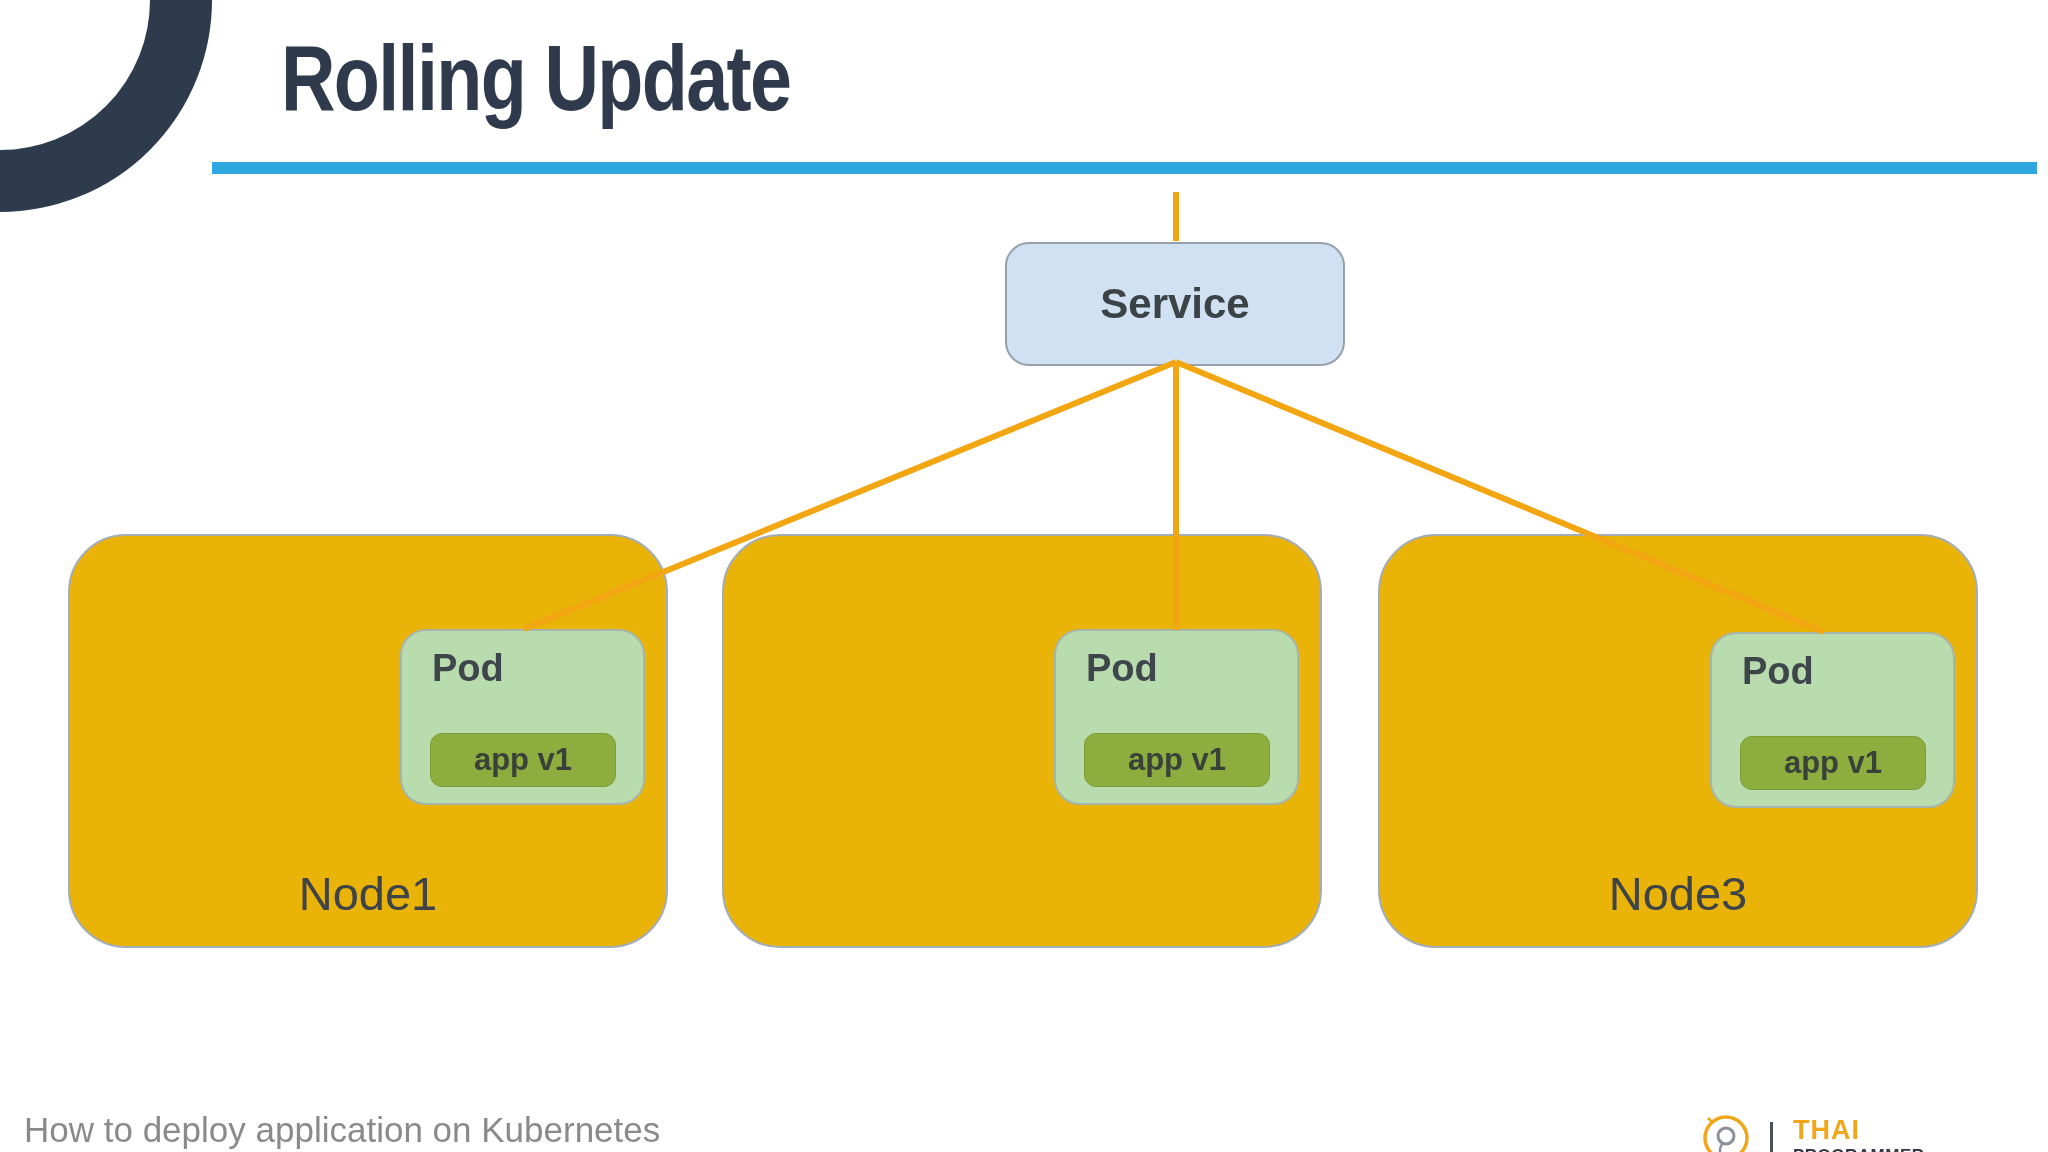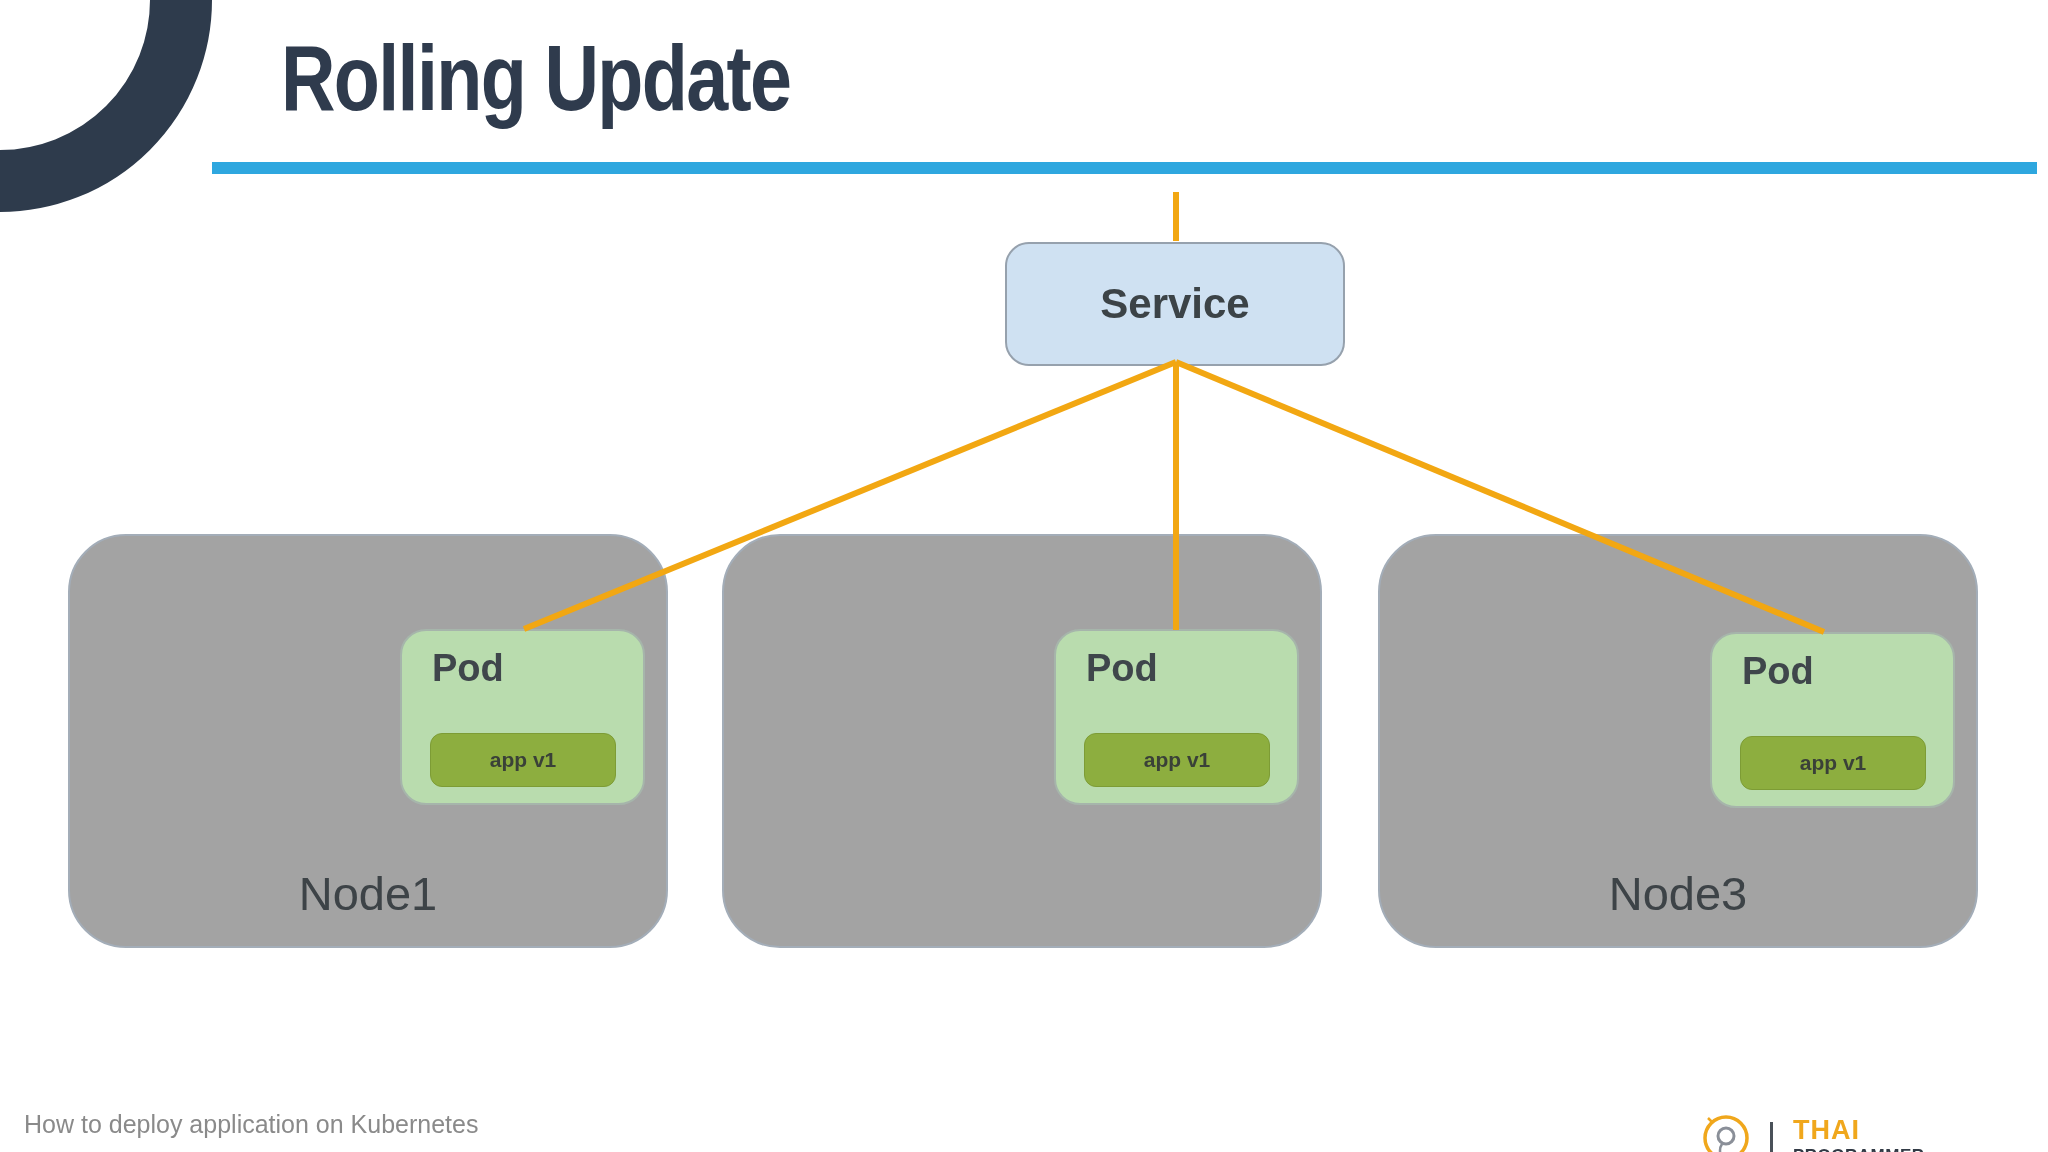--- a/index.html
+++ b/index.html
@@ -76,21 +76,21 @@
     font-weight: 700;
     color: #3c4347;
   }
 
   .node {
     position: absolute;
     top: 534px;
     width: 600px;
     height: 414px;
     box-sizing: border-box;
-    background: #a3a3a3;
+    background: #eab308;
     border: 2px solid #a3adb8;
     border-radius: 58px;
   }
   .node-1 { left: 68px; }
   .node-2 { left: 722px; }
   .node-3 { left: 1378px; }
 
   .node-label {
     position: absolute;
     left: 0;
@@ -132,30 +132,30 @@
     height: 54px;
     box-sizing: border-box;
     background: #8dae3f;
     border: 1px solid #7d9c35;
     border-radius: 12px;
     display: flex;
     align-items: center;
     justify-content: center;
   }
   .app-label {
-    font-size: 21px;
+    font-size: 31px;
     font-weight: 700;
     color: #3a4138;
   }
 
   .footer-text {
     position: absolute;
     left: 24px;
     top: 1110px;
-    font-size: 25px;
+    font-size: 35px;
     color: #8a8a8a;
   }
 
   
   .thai-logo {
     position: absolute;
     left: 1700px;
     top: 1110px;
     height: 84px;
     display: flex;

